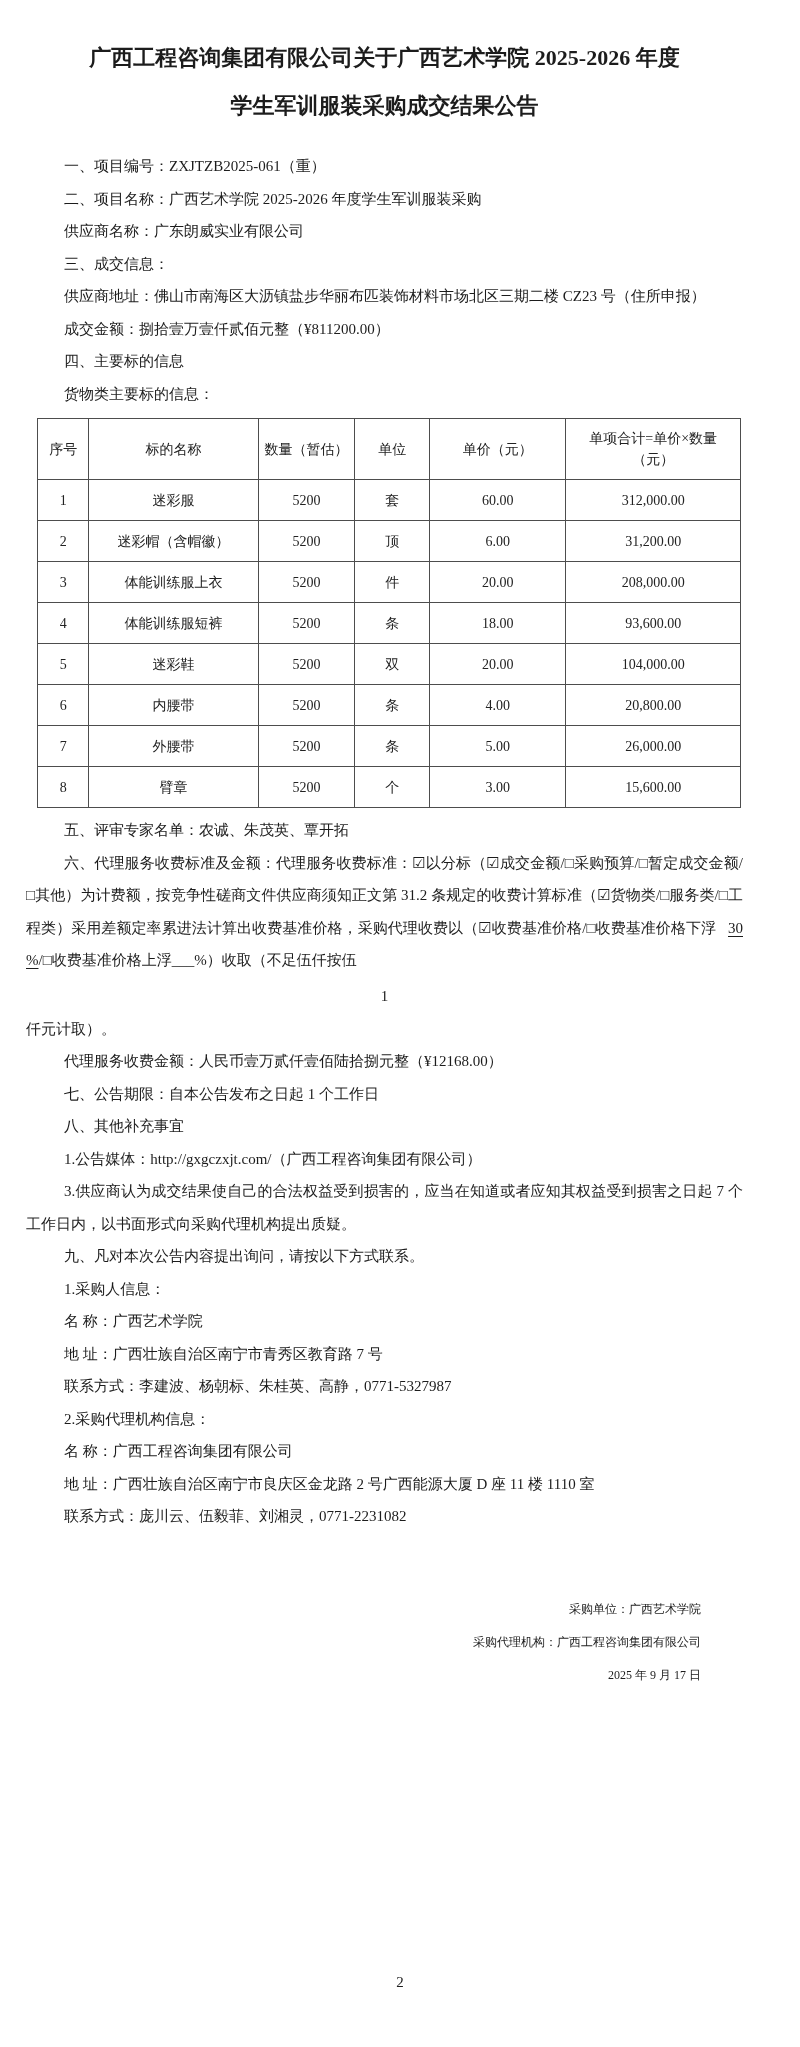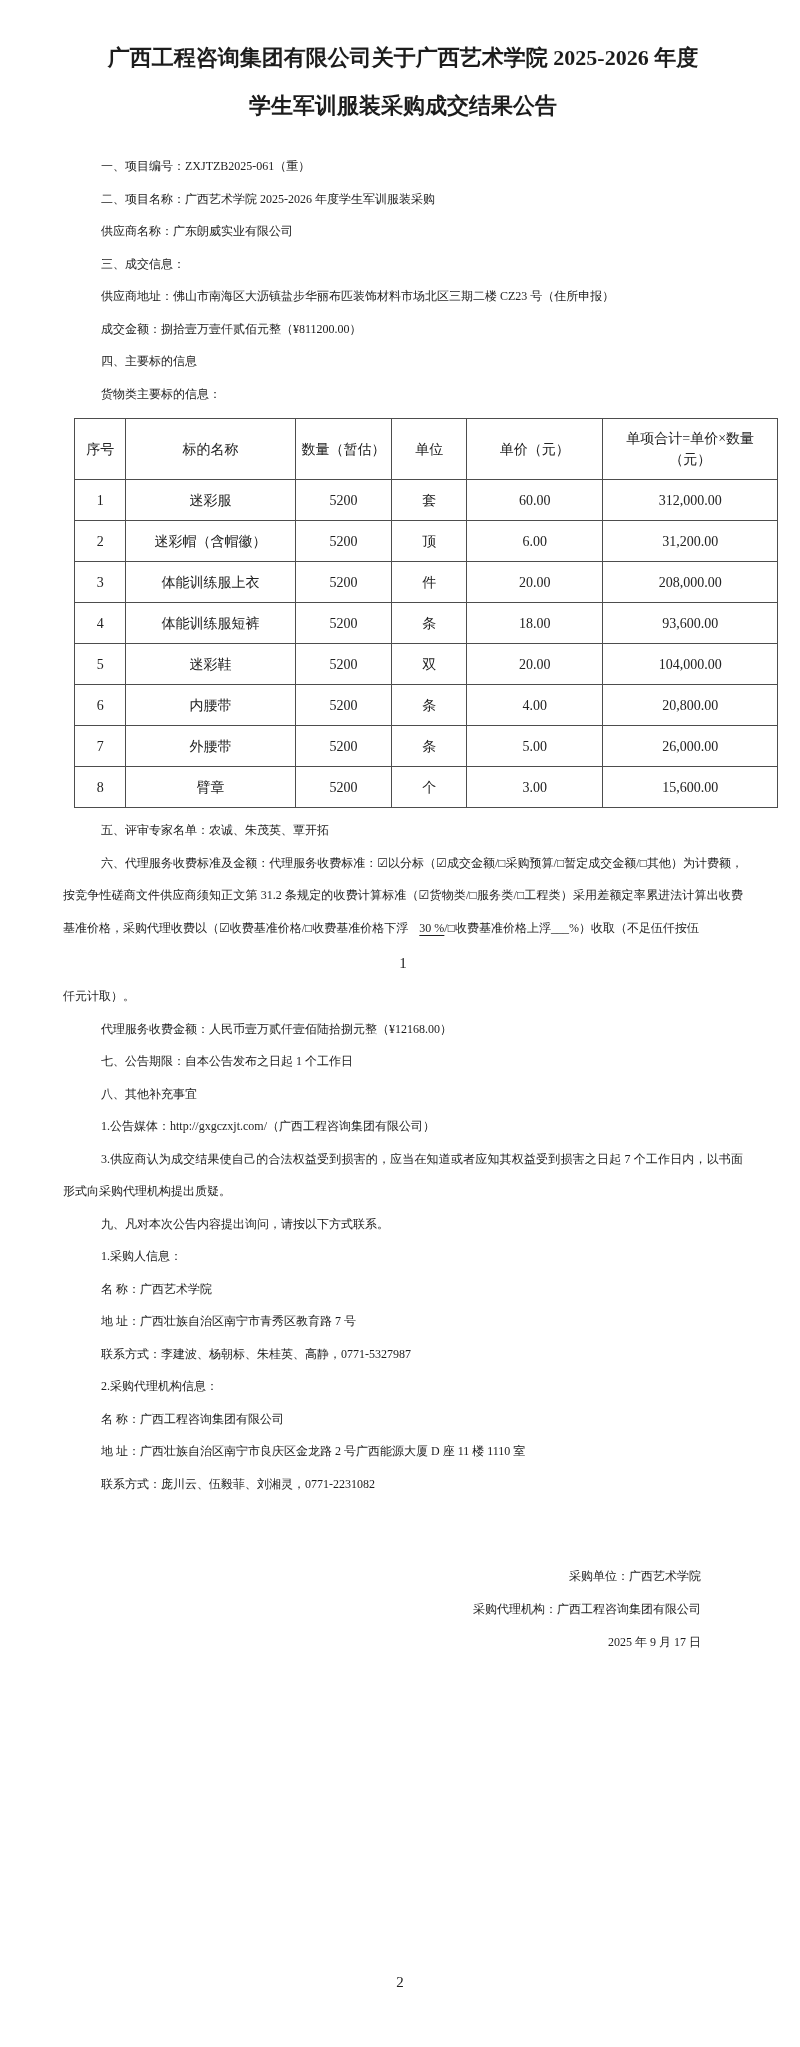--- a/index.html
+++ b/index.html
@@ -1,28 +1,28 @@
 <!DOCTYPE html>
 <html><head>
 <meta charset="utf-8">
 <style>
   html, body { margin:0; padding:0; }
   body {
     width:800px; height:2047px; background:#ffffff; position:relative;
     font-family:"Liberation Serif","DejaVu Serif","DejaVu Sans",serif;
     color:#1c1c1c; overflow:hidden;
   }
-  .doc { padding:34px 57px 0 63px; }
+  .doc { padding:34px 57px 0 26px; }
   .title {
     text-align:center; font-weight:bold; font-size:22px; line-height:48px;
     margin:0 0 20px 0;
   }
   .title div { text-indent:0; }
   .para {
-    font-size:12px; line-height:32.5px; margin:0;
+    font-size:15px; line-height:32.5px; margin:0;
     text-indent:38px; text-align:justify;
   }
   .para.flush { text-indent:0; }
   .items-table {
     width:704px; margin:8px 0 6px 11px;
     border-collapse:collapse; table-layout:fixed;
     font-size:14px; text-align:center; color:#222;
   }
   .items-table th, .items-table td {
     border:1px solid #4d4d4d; font-weight:normal;

